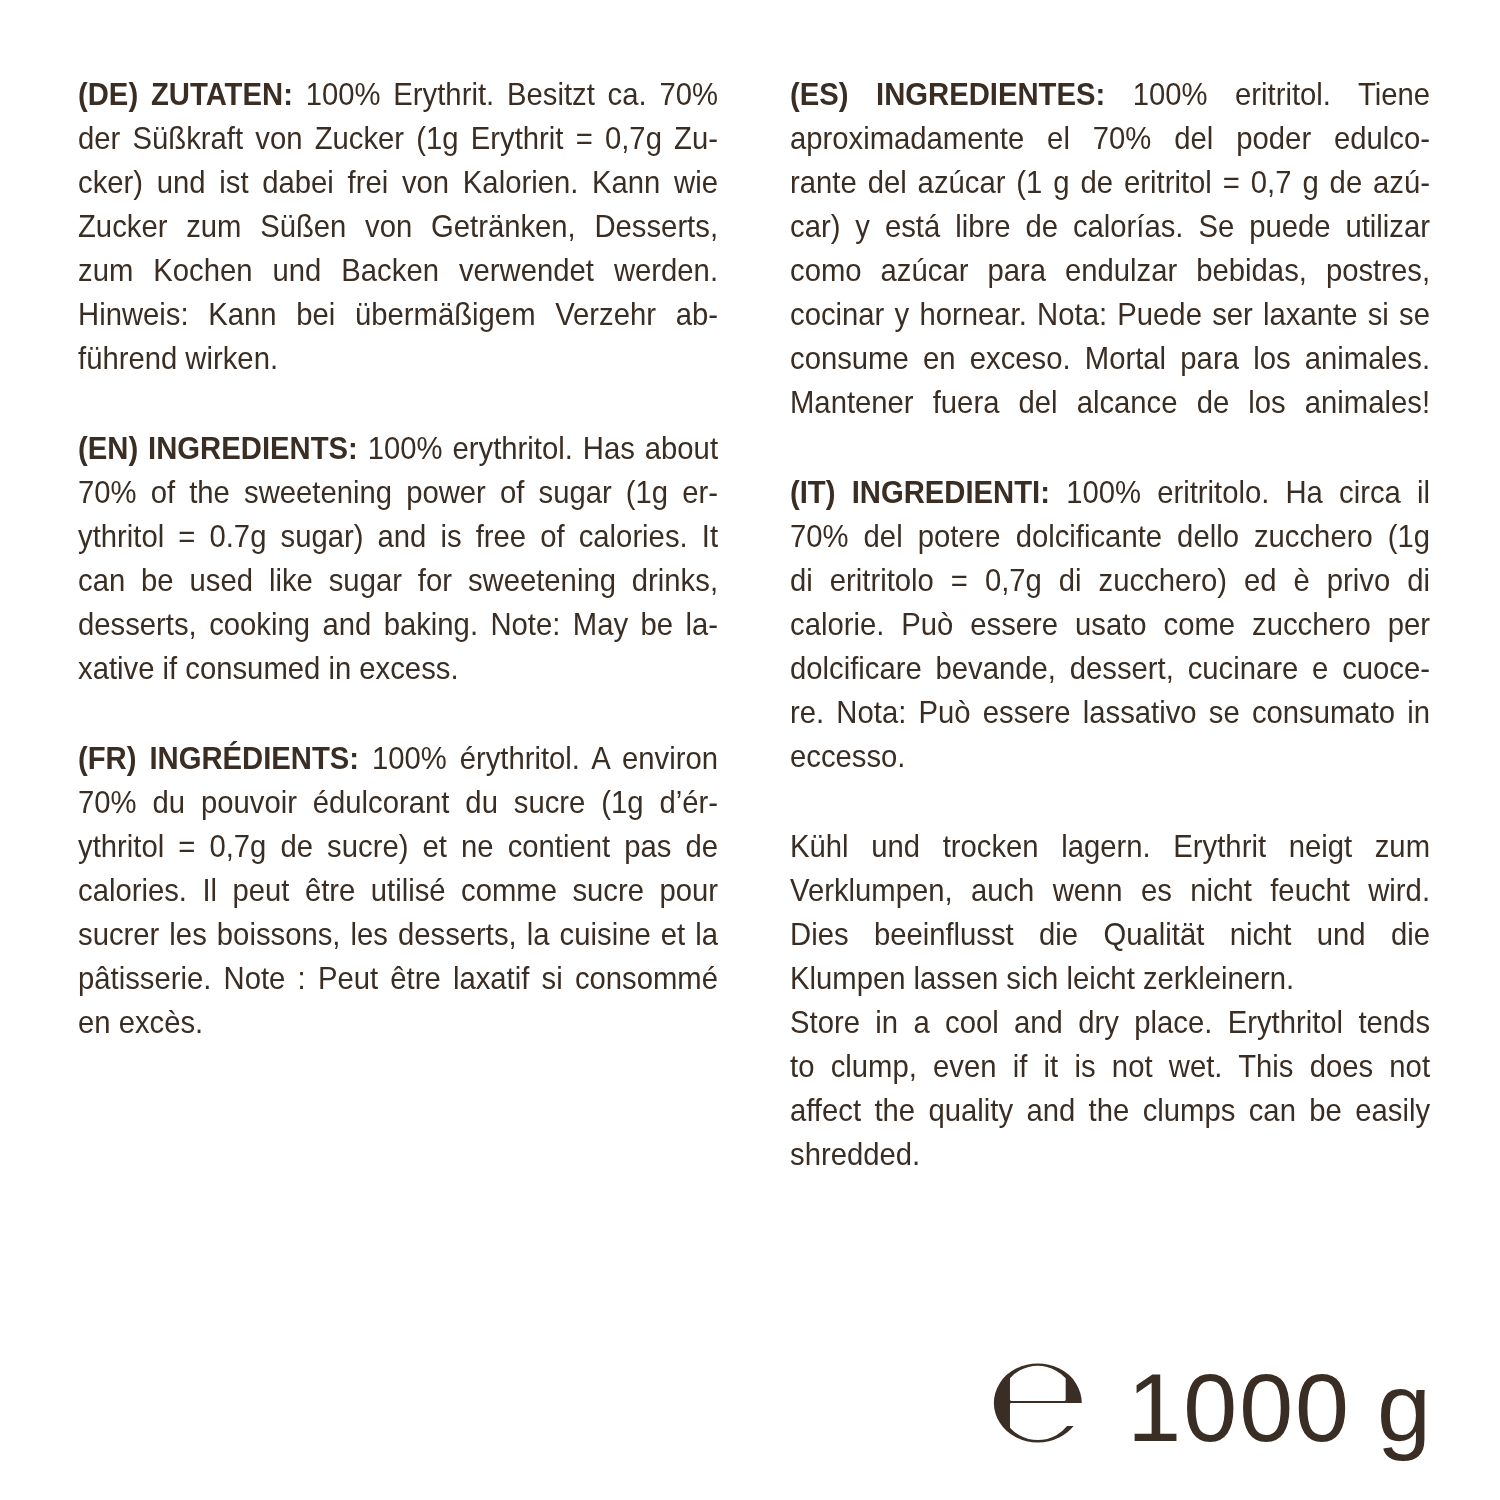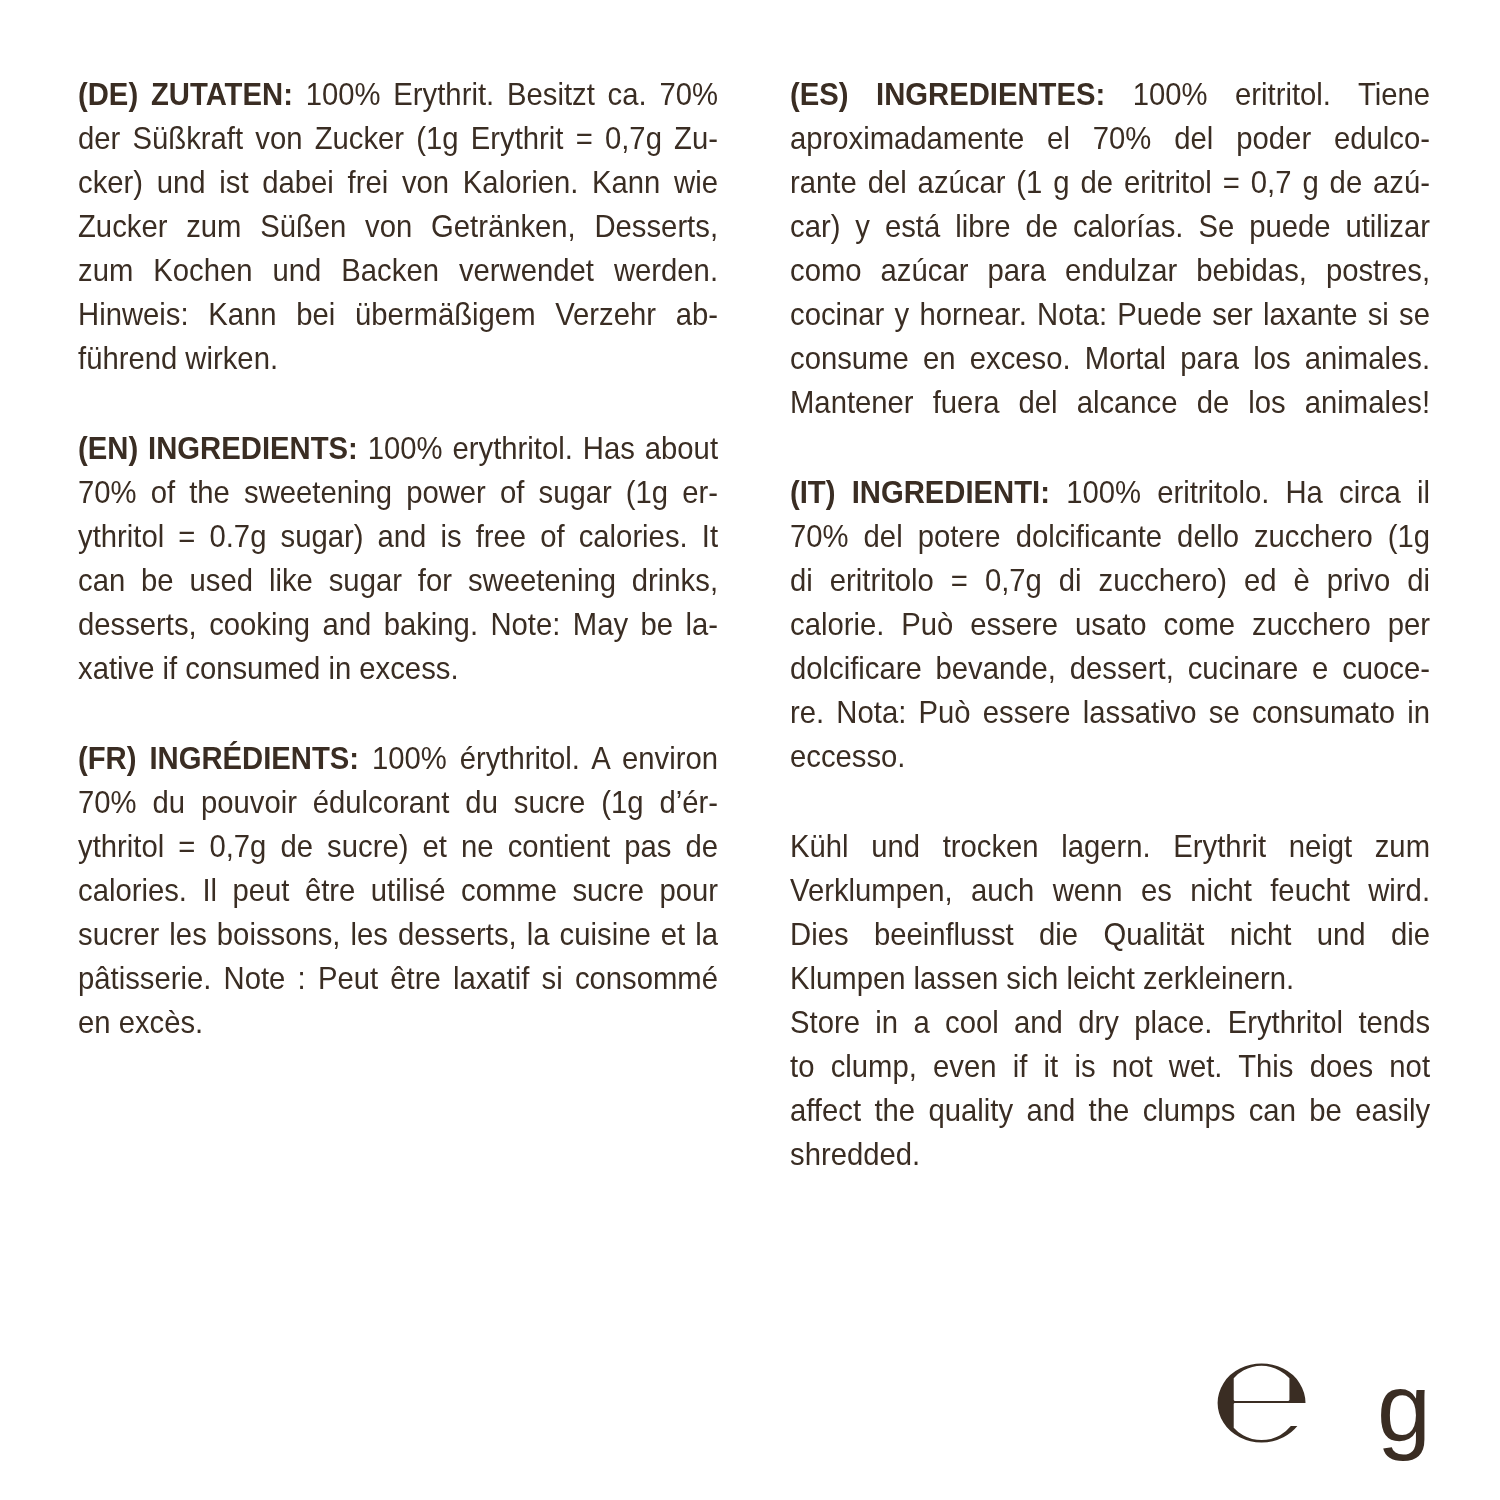--- a/index.html
+++ b/index.html
@@ -117,14 +117,15 @@
   <section class="para joined">
       <div class="line">Store in a cool and dry place. Erythritol tends</div>
       <div class="line">to clump, even if it is not wet. This does not</div>
       <div class="line">affect the quality and the clumps can be easily</div>
       <div class="line end">shredded.</div>
     </section>
 </div>
 
 <div class="weight">
   <span class="esign">℮</span>
+  <span class="wval">1000</span>
   <span class="wunit">g</span>
 </div>
 
 </body></html>

